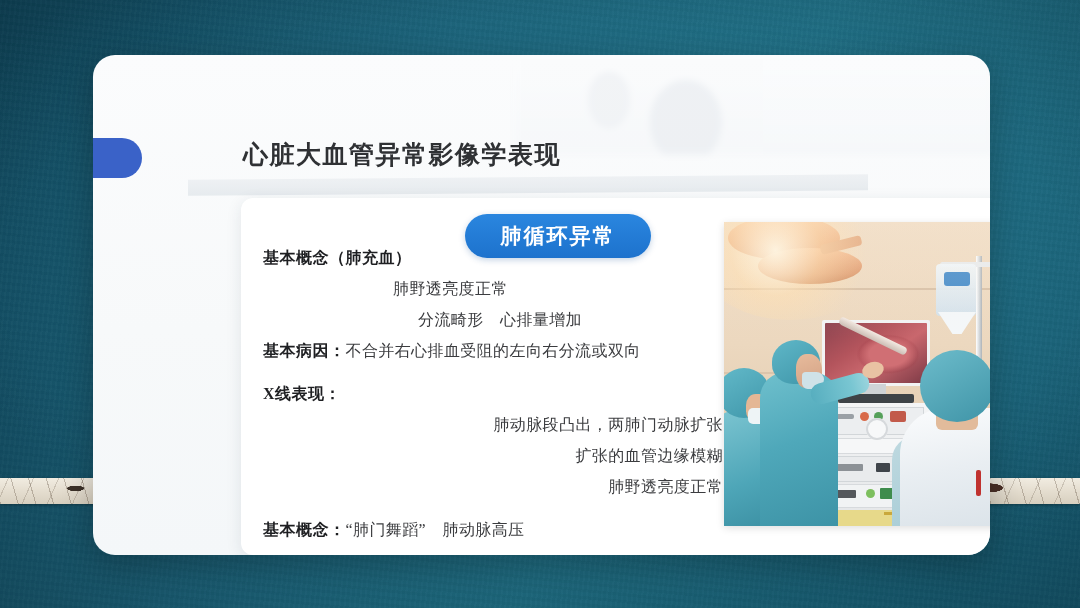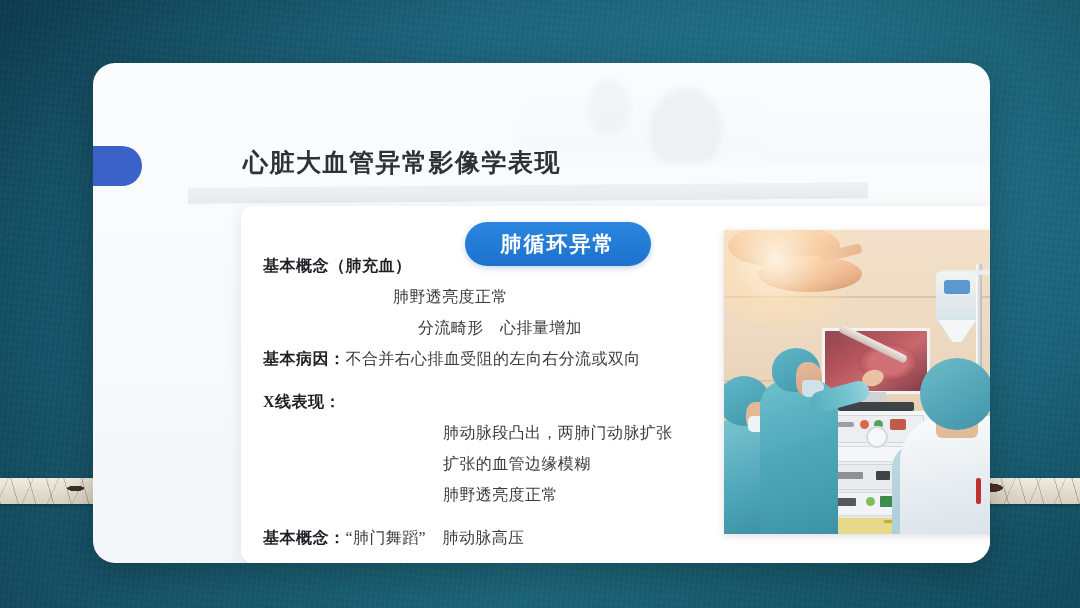--- a/index.html
+++ b/index.html
@@ -51,21 +51,20 @@
       repeating-linear-gradient(-66deg, rgba(90,74,58,.22) 0 1px, rgba(255,255,255,0) 1px 23px);
   }
 
   
   .slide{
     position:absolute;left:93px;top:55px;width:897px;height:500px;
     background:linear-gradient(180deg,#fbfcfd 0%,#f7f9fa 55%,#f4f7f9 100%);
     border-radius:22px;
     box-shadow:0 10px 34px rgba(0,0,0,.25);
     overflow:hidden;
-    margin-top:8px;
   }
   
   .slide-ghost{
     position:absolute;left:420px;top:-10px;width:480px;height:110px;
     opacity:.12;
     background:
       radial-gradient(ellipse 60px 70px at 36% 70%, #9aa8bb 0 58%, transparent 62%),
       radial-gradient(ellipse 34px 46px at 20% 50%, #b3bccb 0 60%, transparent 64%),
       linear-gradient(180deg,#ffffff 0%,#dfe5ec 100%);
     filter:blur(3px);
@@ -111,21 +110,21 @@
   .lines{position:absolute;left:22px;top:44px;width:460px;}
   .ln{
     font-size:16px;color:#3b3c3f;line-height:1;
     white-space:nowrap;height:31px;display:flex;align-items:center;
   }
   .ln b{font-weight:700;color:#1e1f22;letter-spacing:.5px;}
   .ln .tx{letter-spacing:.4px;}
   .ind-0{padding-left:0px;}
   .ind-1{padding-left:130px;}
   .ind-2{padding-left:155px;}
-  .ind-3{padding-left:180px;}
+  .ind-3{padding-left:180px;justify-content:flex-end;}
   .gap{height:12px;}
 
   
   .photo{
     position:absolute;left:483px;top:24px;width:289px;height:304px;
     overflow:hidden;background:#e9cdb4;
     box-shadow:0 2px 8px rgba(0,0,0,.13);
   }
   .ph{position:absolute;}
   

